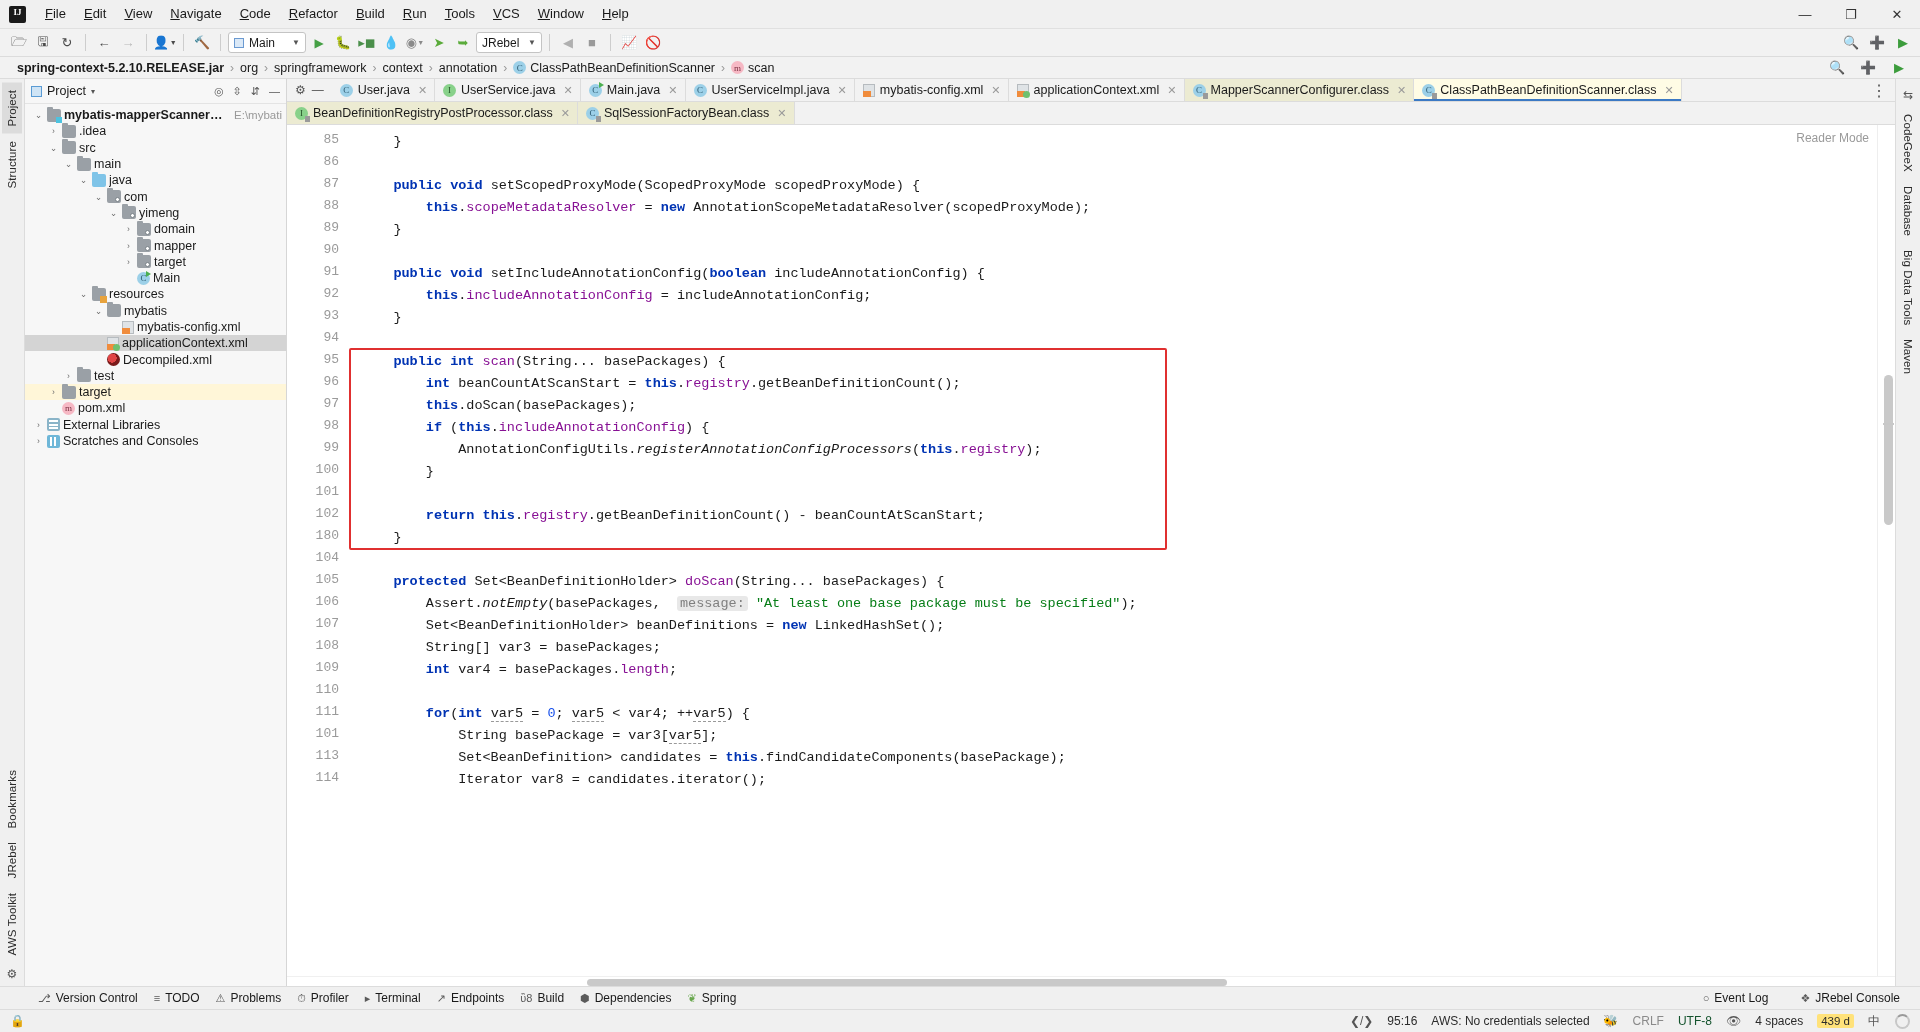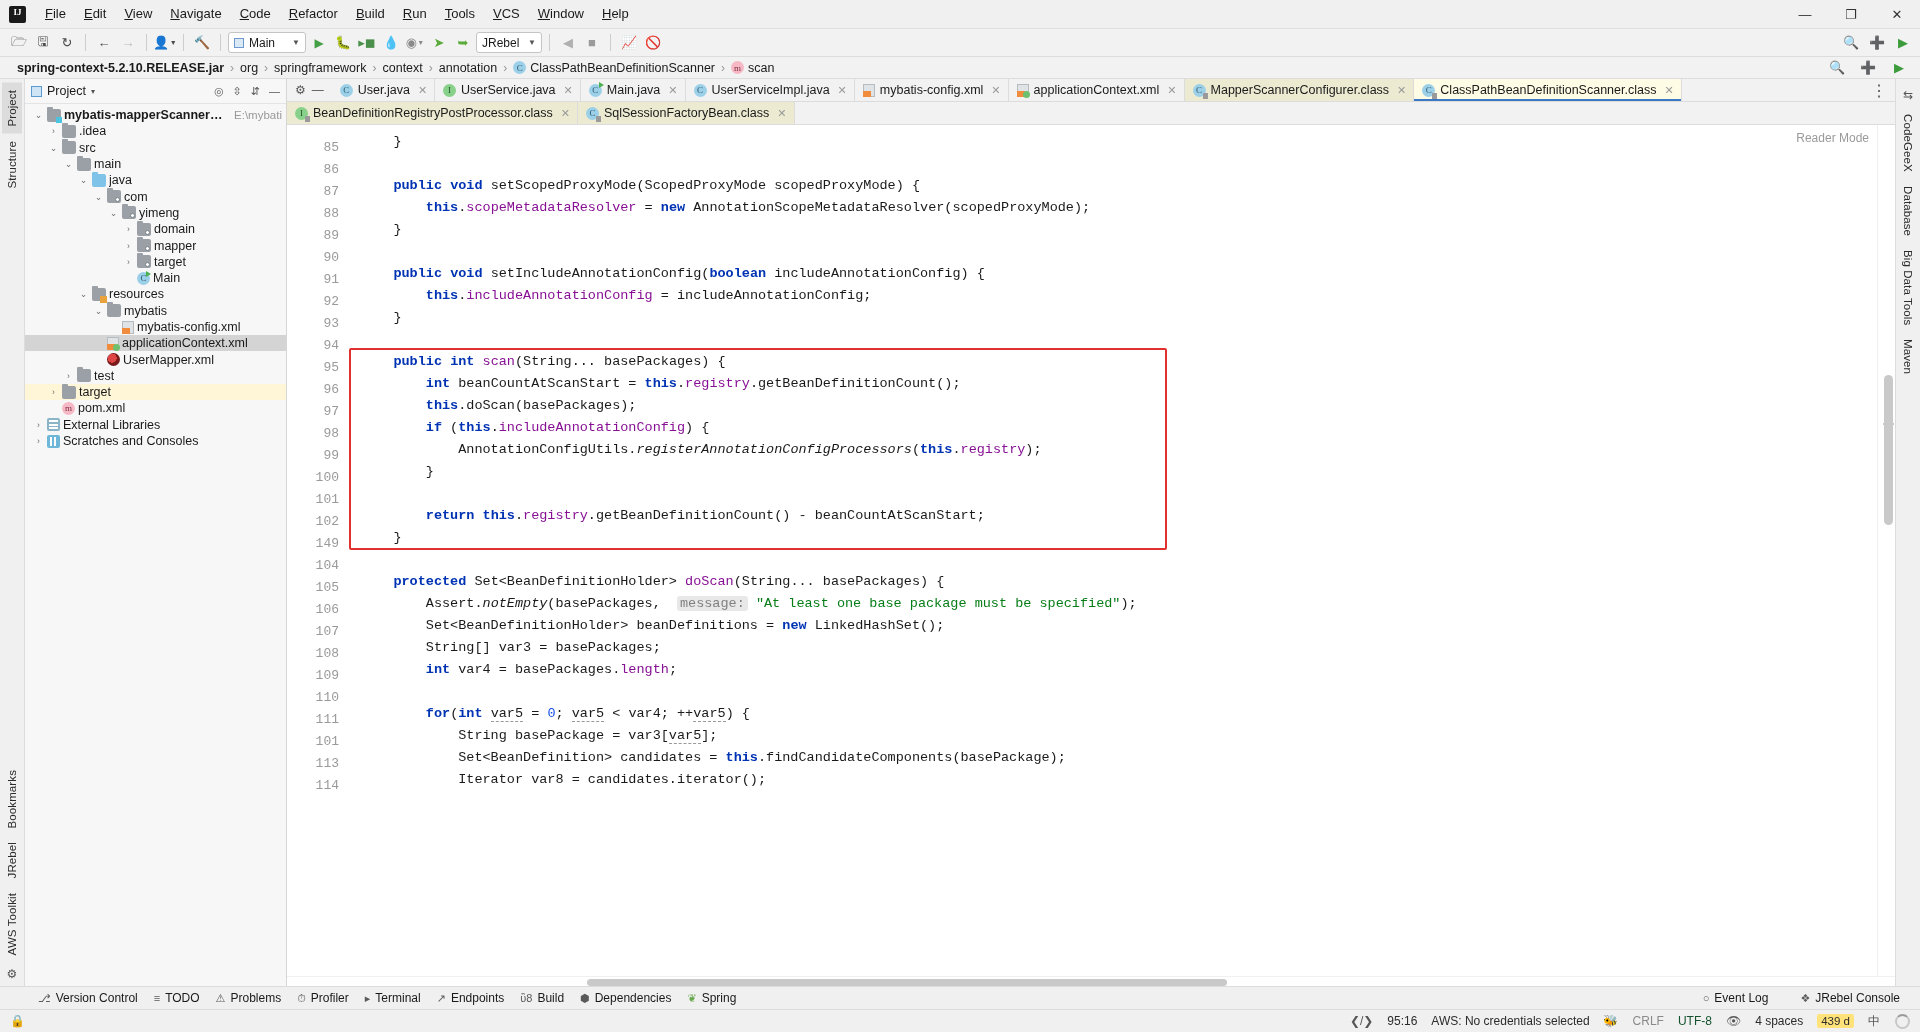--- a/index.html
+++ b/index.html
@@ -175,21 +175,21 @@
     display: flex; align-items: center; padding: 0 12px; font-size: 12.5px; color: #1a1a1a;
     flex: 0 0 22px;
   }
   .notify-links { margin-left: auto; display: flex; gap: 22px; }
   .notify-links a { color: #2a6ebb; text-decoration: none; font-size: 12.5px; }
 
   .code-wrap { flex: 1 1 auto; display: flex; min-height: 0; position: relative; background:#fff;}
   .gutter {
     width: 62px; flex: none; background: #fff; position: relative;
     font-family: "Liberation Mono", monospace; font-size: 13px; color: #9a9a9a;
-    text-align: right; padding-top: 12px;
+    text-align: right; padding-top: 4px;
   }
   .gline { height: 22px; line-height: 22px; padding-right: 10px; position: relative; }
   .fold {
     position: absolute; right: -10px; top: 7px; width: 9px; height: 9px;
     border: 1px solid #a0a0a0; color: #666; font-size: 8px; line-height: 7px;
     text-align: center; background: #fff;
   }
   .bulb { position:absolute; right:-16px; top:4px; color:#e8b731; font-size:13px;}
   .rungut { position:absolute; right:-16px; top:4px; color:#4a9c4a; font-size:12px;}
 
@@ -472,21 +472,21 @@
             <span class="node-label">mybatis-config.xml</span>
           </div>
           <div class="node sel" style="padding-left: 68px;">
             <span class="arrow none">›</span>
             <span class="nico ic-xml green"></span>
             <span class="node-label">applicationContext.xml</span>
           </div>
           <div class="node" style="padding-left: 68px;">
             <span class="arrow none">›</span>
             <span class="nico ic-mybatis"></span>
-            <span class="node-label">UserMapper.xml</span>
+            <span class="node-label">Decompiled.xml</span>
           </div>
           <div class="node" style="padding-left: 38px;">
             <span class="arrow">›</span>
             <span class="nico f-gray"></span>
             <span class="node-label">test</span>
           </div>
           <div class="node hl" style="padding-left: 23px;">
             <span class="arrow">›</span>
             <span class="nico f-gray"></span>
             <span class="node-label">target</span>
@@ -591,21 +591,21 @@
             <div class="gline">93</div>
             <div class="gline">94</div>
             <div class="gline">95<span class="fold">−</span><span class="bulb" style="color: rgb(232, 183, 49);">●</span></div>
             <div class="gline">96</div>
             <div class="gline">97</div>
             <div class="gline">98<span class="fold">−</span></div>
             <div class="gline">99</div>
             <div class="gline">100</div>
             <div class="gline">101</div>
             <div class="gline">102</div>
-            <div class="gline">149</div>
+            <div class="gline">180</div>
             <div class="gline">104</div>
             <div class="gline">105<span class="fold">−</span><span class="rungut">⊙↓</span></div>
             <div class="gline">106</div>
             <div class="gline">107</div>
             <div class="gline">108</div>
             <div class="gline">109</div>
             <div class="gline">110</div>
             <div class="gline">111<span class="fold">−</span></div>
             <div class="gline">101</div>
             <div class="gline">113</div>

